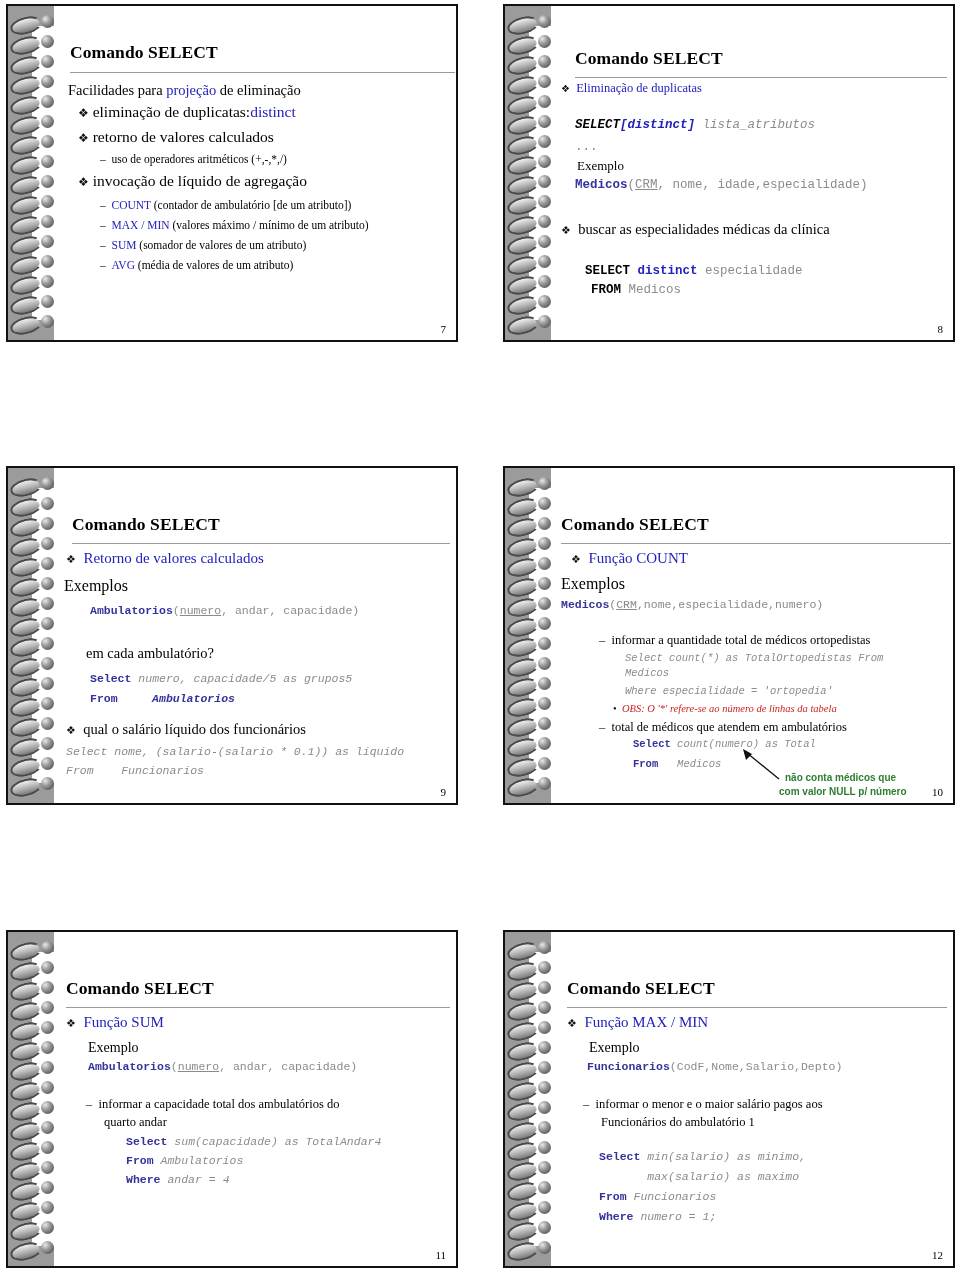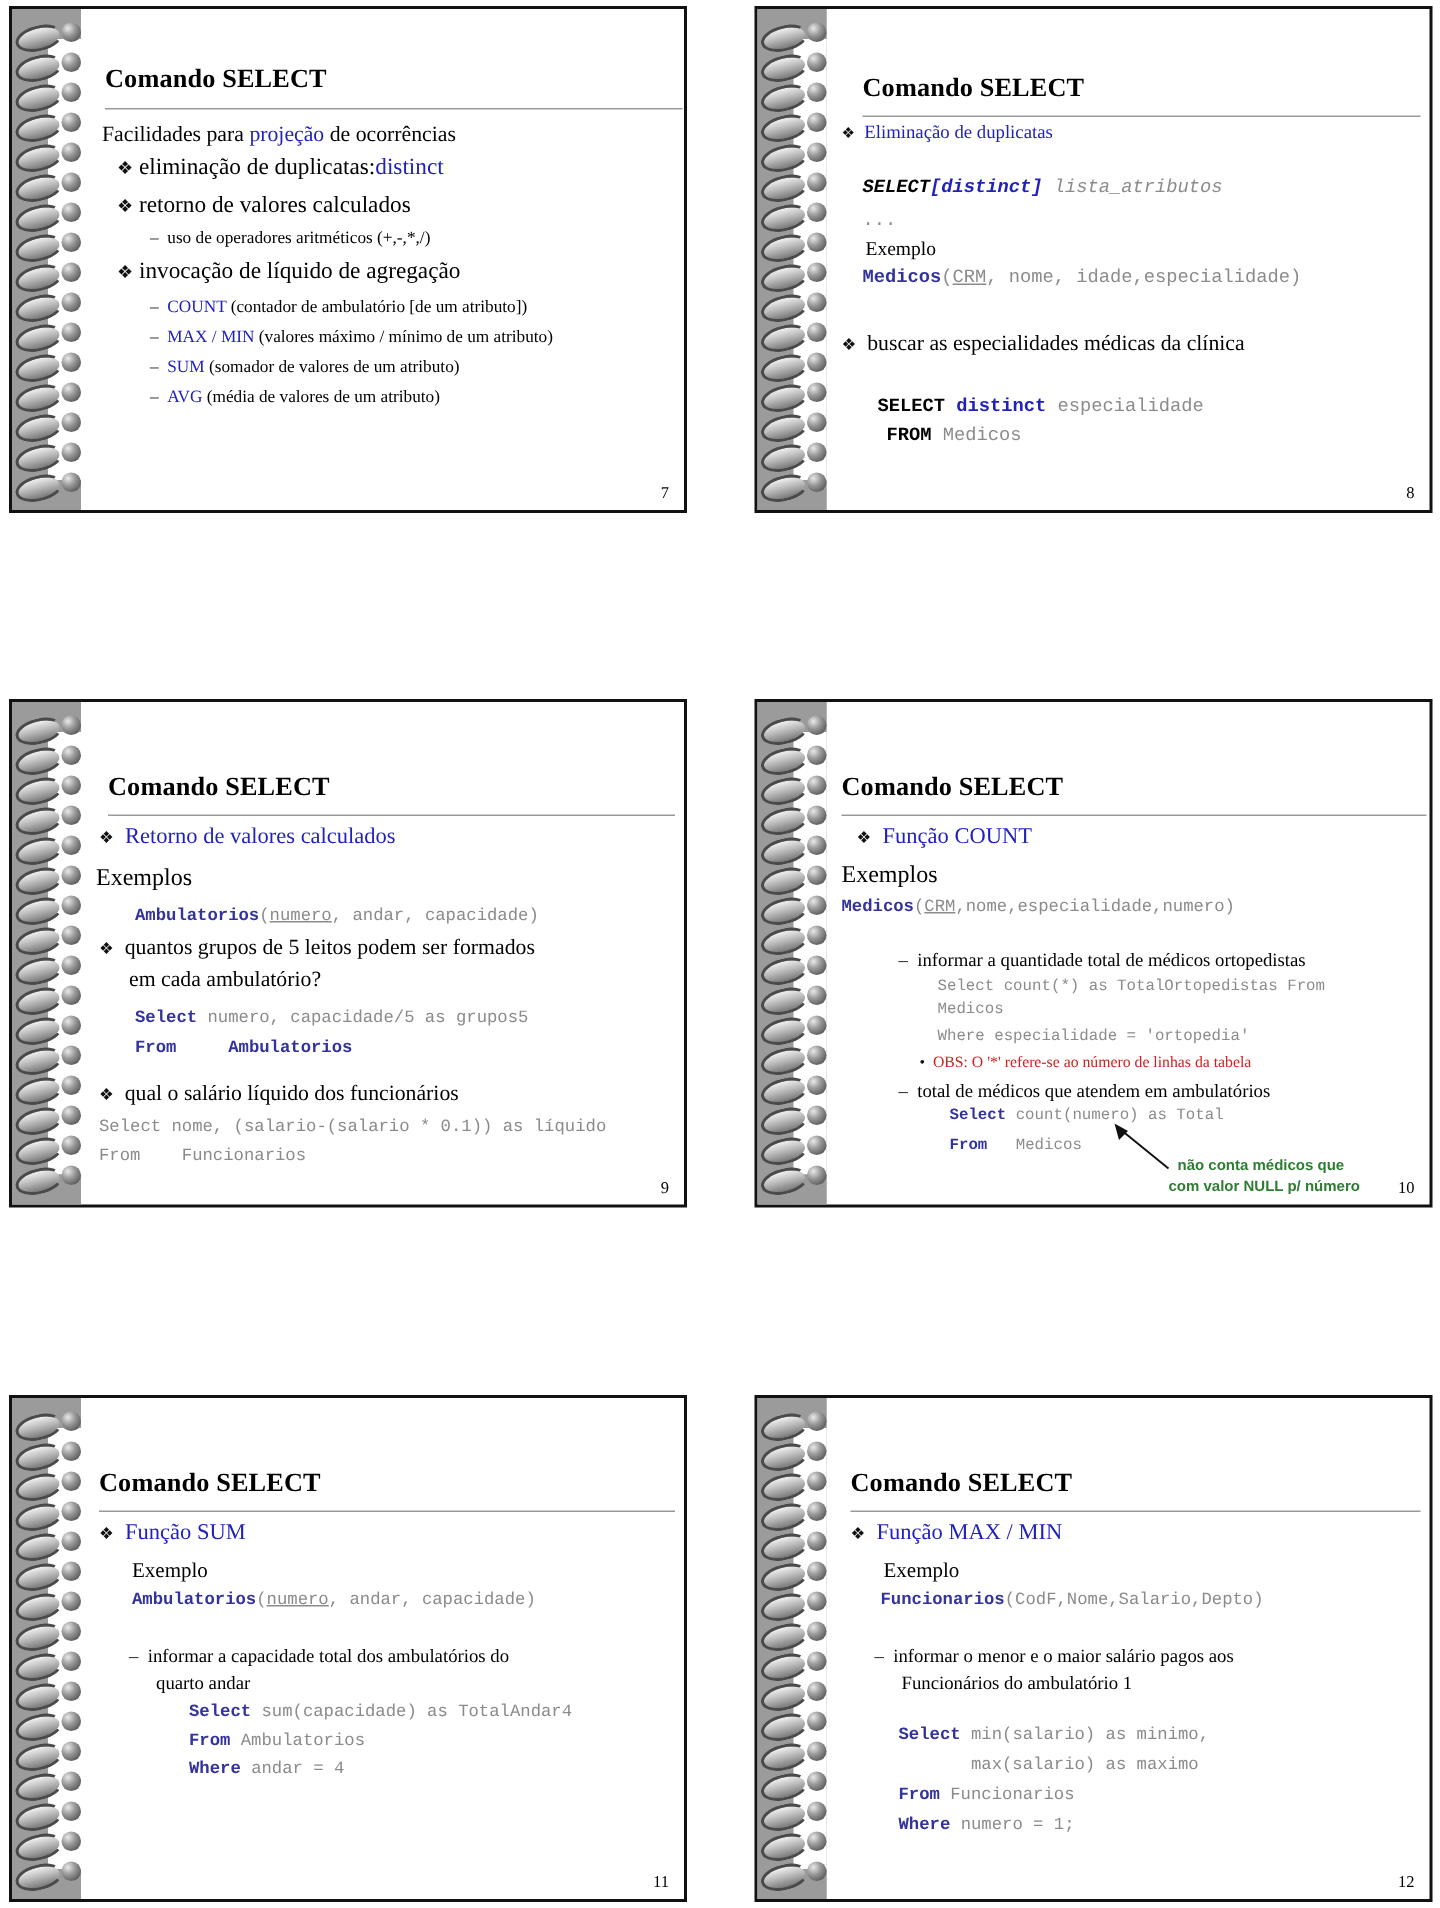--- a/index.html
+++ b/index.html
@@ -106,21 +106,21 @@
     position: absolute;
     color: #000000;
     white-space: nowrap;
     font-family: "Liberation Serif", serif;
   }
   .mono {
     font-family: "Liberation Mono", monospace;
     white-space: pre;
   }
   .b  { font-weight: bold; }
-  .i  { }
+  .i  { font-style: italic; }
   .blue { color: #2222bb; }
   .navy { color: #33339b; }
   .grey { color: #8b8b8b; }
   .red  { color: #cc2222; }
   .green{ color: #2e7d32; }
   .u  { text-decoration: underline; }
   .bullet { color: #111111; font-size: 12px; }
   .dash { color: #111111; }
   .pageno {
     position: absolute;
@@ -205,21 +205,21 @@
         </div>
       <div class="ring" style="top:308px">
           <div class="wire"></div>
           <div class="bead"></div>
         </div>
     </div>
     <div class="body">
       <div class="title" style="left:10px; top:36px;">Comando SELECT</div>
       <div class="title-rule" style="left:10px; top:66px; width:385px;"></div>
 
-      <div class="txt" style="left:8px; top:76px; font-size:14.5px;"><span>Facilidades para </span><span class="blue">projeção</span><span> de ocorrências</span></div>
+      <div class="txt" style="left:8px; top:76px; font-size:14.5px;"><span>Facilidades para </span><span class="blue">projeção</span><span> de eliminação</span></div>
 
       <div class="txt" style="left:18px; top:97px; font-size:15.5px;"><span class="bullet">❖</span>&nbsp;<span>eliminação de duplicatas:</span><span class="blue">distinct</span></div>
 
       <div class="txt" style="left:18px; top:122px; font-size:15.5px;"><span class="bullet">❖</span>&nbsp;<span>retorno de valores calculados</span></div>
 
       <div class="txt" style="left:40px; top:147px; font-size:11.5px;"><span class="dash">–</span>&nbsp;&nbsp;<span>uso de operadores aritméticos (+,-,*,/)</span></div>
 
       <div class="txt" style="left:18px; top:166px; font-size:15.5px;"><span class="bullet">❖</span>&nbsp;<span>invocação de líquido de agregação</span></div>
 
       <div class="txt" style="left:40px; top:193px; font-size:11.5px;"><span class="dash">–</span>&nbsp;&nbsp;<span class="blue">COUNT</span><span> (contador de ambulatório [de um atributo])</span></div>
@@ -403,21 +403,20 @@
     <div class="body">
       <div class="title" style="left:12px; top:46px;">Comando SELECT</div>
       <div class="title-rule" style="left:12px; top:75px; width:378px;"></div>
 
       <div class="txt" style="left:6px; top:82px; font-size:15px;"><span class="bullet" style="font-size:11px;">❖</span>&nbsp;&nbsp;<span class="blue">Retorno de valores calculados</span></div>
 
       <div class="txt" style="left:4px; top:109px; font-size:16px;">Exemplos</div>
 
       <div class="txt mono" style="left:30px; top:136px; font-size:11.5px;"><span class="b navy">Ambulatorios</span><span class="grey">(</span><span class="grey u">numero</span><span class="grey">, andar, capacidade)</span></div>
 
-      <div class="txt" style="left:6px; top:156px; font-size:14.5px;"><span class="bullet" style="font-size:11px;">❖</span>&nbsp;&nbsp;<span>quantos grupos de 5 leitos podem ser formados</span></div>
       <div class="txt" style="left:26px; top:177px; font-size:14.5px;">em cada ambulatório?</div>
 
       <div class="txt mono" style="left:30px; top:204px; font-size:11.5px;"><span class="b navy">Select</span><span class="i grey"> numero, capacidade/5 as grupos5</span></div>
       <div class="txt mono" style="left:30px; top:224px; font-size:11.5px;"><span class="b navy">From</span><span class="b i navy">     Ambulatorios</span></div>
 
       <div class="txt" style="left:6px; top:253px; font-size:14.5px;"><span class="bullet" style="font-size:11px;">❖</span>&nbsp;&nbsp;<span>qual o salário líquido dos funcionários</span></div>
 
       <div class="txt mono i grey" style="left:6px; top:277px; font-size:11.5px;">Select nome, (salario-(salario * 0.1)) as líquido</div>
       <div class="txt mono i grey" style="left:6px; top:296px; font-size:11.5px;">From    Funcionarios</div>
     </div>

